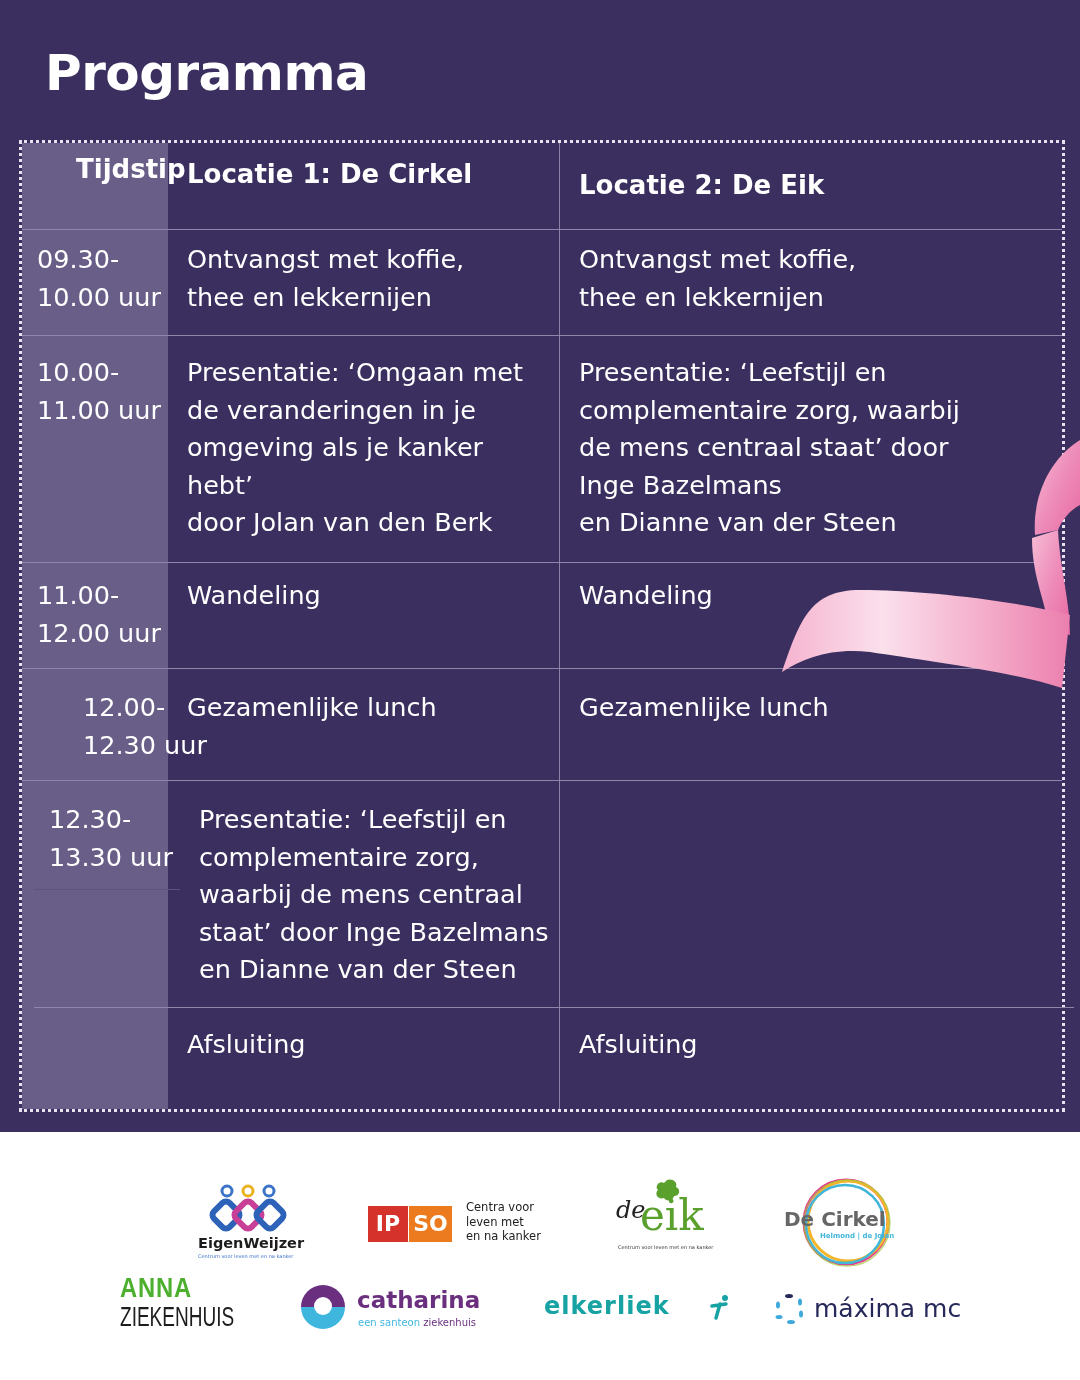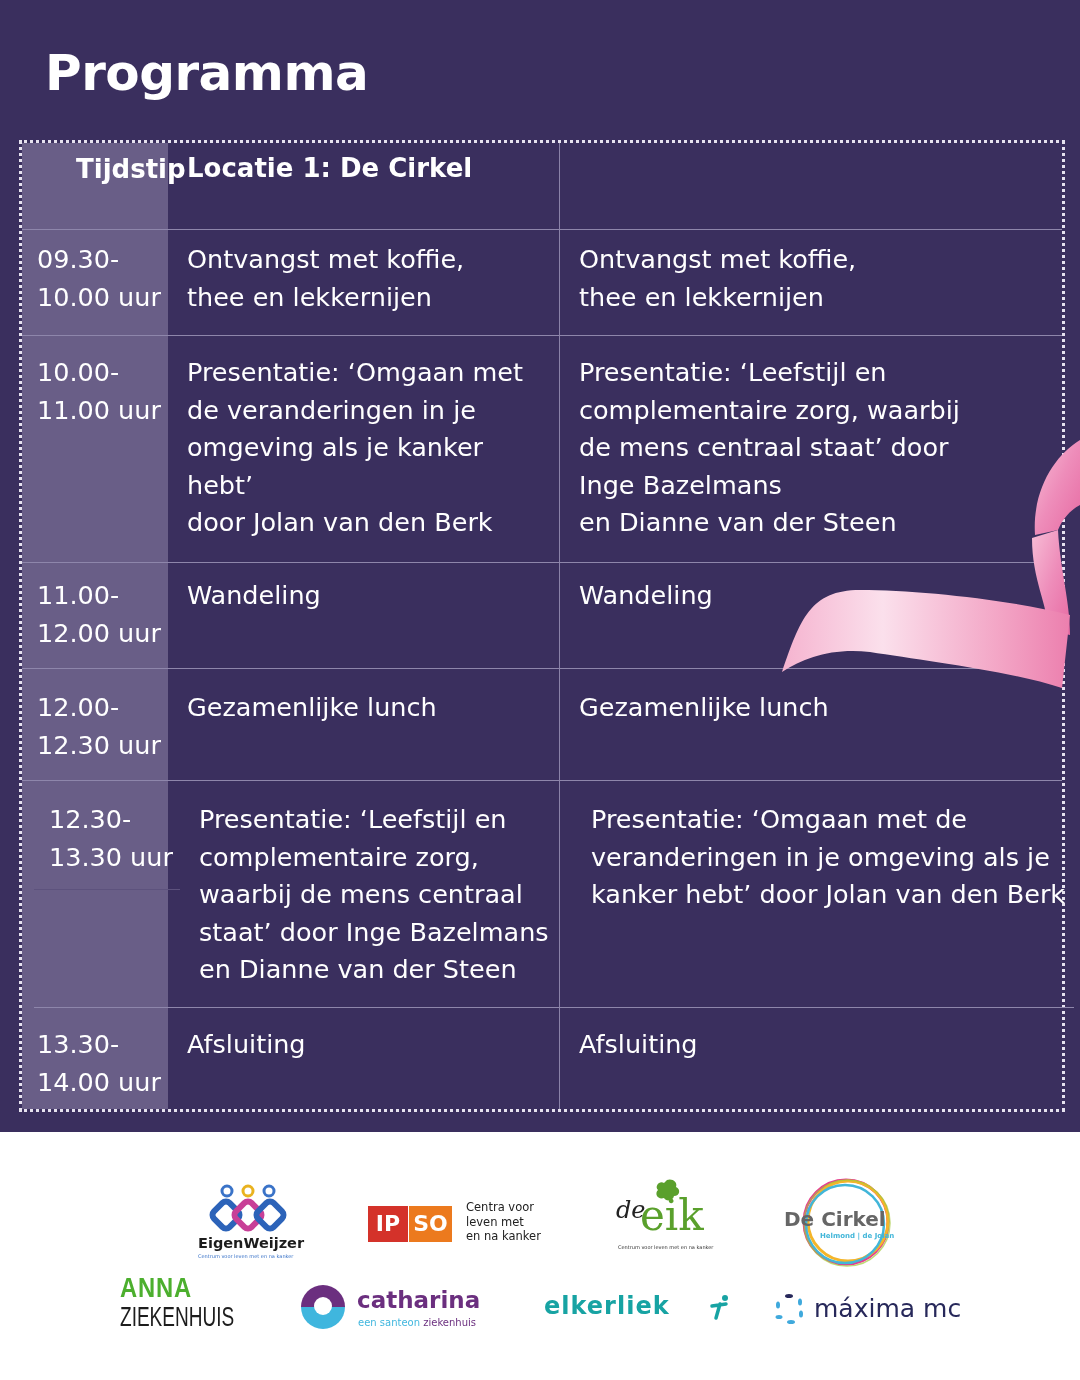--- a/index.html
+++ b/index.html
@@ -33,21 +33,22 @@
 
 <div class="top">
   <div class="title">Programma</div>
 
   <div class="table-wrap">
     <div class="time-col-bg"></div>
     <div class="vline"></div>
 
     <div class="row hdr" style="top:0;height:87px;">
       <div class="cell time" style="top:8px;margin-left:39px;">Tijdstip</div>
-      <div class="cell loc1" style="top:7px;">Locatie 1: De Cirkel</div>
+      <div class="cell loc1" style="top:13px;">Locatie 1: De Cirkel</div>
+      <div class="cell loc2" style="top:24px;">Locatie 2: De Eik</div>
       <div class="hline"></div>
     </div>
 
     <div class="row" style="top:87px;height:106px;">
       <div class="cell time" style="top:11px;">09.30-
 10.00 uur</div>
       <div class="cell loc1" style="top:11px;">Ontvangst met koffie,
 thee en lekkernijen</div>
       <div class="cell loc2" style="top:11px;">Ontvangst met koffie,
 thee en lekkernijen</div>
@@ -71,45 +72,40 @@
 
     <div class="row" style="top:420px;height:106px;">
       <div class="cell time" style="top:14px;">11.00-
 12.00 uur</div>
       <div class="cell loc1" style="top:14px;">Wandeling</div>
       <div class="cell loc2" style="top:14px;">Wandeling</div>
       <div class="hline"></div>
     </div>
 
     <div class="row" style="top:526px;height:112px;">
-      <div class="cell time" style="top:20px;">12.00-
+      <div class="cell time" style="top:20px;margin-left:46px;">12.00-
 12.30 uur</div>
       <div class="cell loc1" style="top:20px;">Gezamenlijke lunch</div>
       <div class="cell loc2" style="top:20px;">Gezamenlijke lunch</div>
       <div class="hline"></div>
     </div>
 
     <div class="row" style="top:638px;height:227px;margin-left:12px;">
       <div class="cell time" style="top:20px;">12.30-
 13.30 uur</div>
       <div class="cell loc1" style="top:20px;">Presentatie: ‘Leefstijl en
 complementaire zorg,
 waarbij de mens centraal
 staat’ door Inge Bazelmans
 en Dianne van der Steen</div>
-      <div class="cell loc2" style="top:20px;">Presentatie: ‘Omgaan met de
-veranderingen in je omgeving als je
-kanker hebt’ door Jolan van den Berk</div>
       <div style="position:absolute;left:0;top:108px;width:146px;height:1px;background:#5d527d;"></div>
       <div class="hline"></div>
     </div>
 
     <div class="row" style="top:865px;height:101px;">
-      <div class="cell time" style="top:18px;">13.30-
-14.00 uur</div>
       <div class="cell loc1" style="top:18px;">Afsluiting</div>
       <div class="cell loc2" style="top:18px;">Afsluiting</div>
     </div>
   </div>
 
   <svg class="ribbon" viewBox="0 0 310 290">
     <defs>
       <linearGradient id="rg1" x1="0" y1="0" x2="1" y2="0">
         <stop offset="0" stop-color="#f5b3cf"></stop>
         <stop offset="0.35" stop-color="#fbe0ec"></stop>

